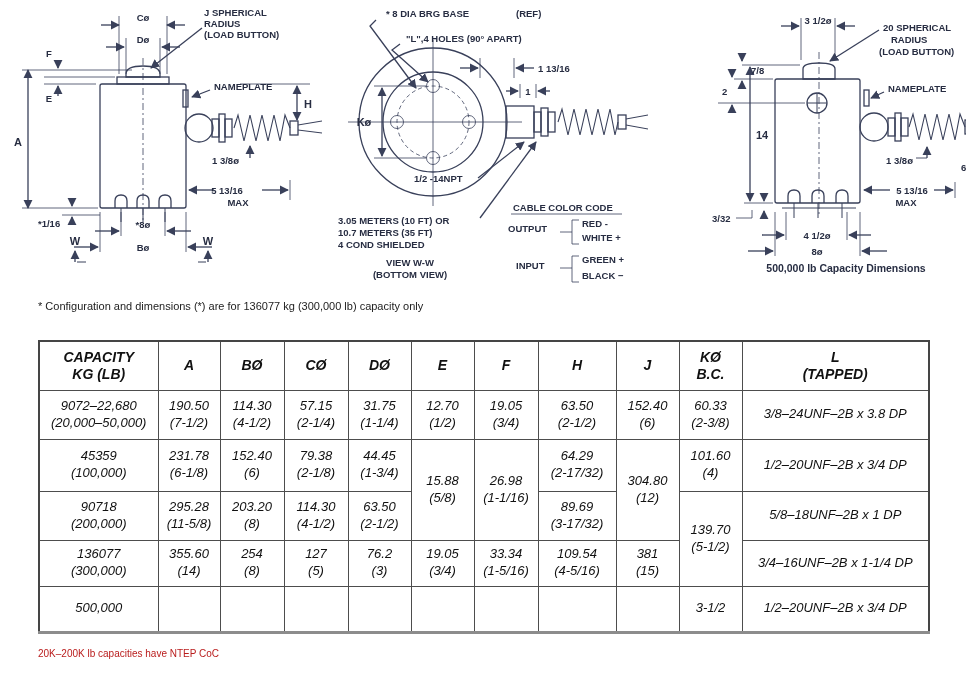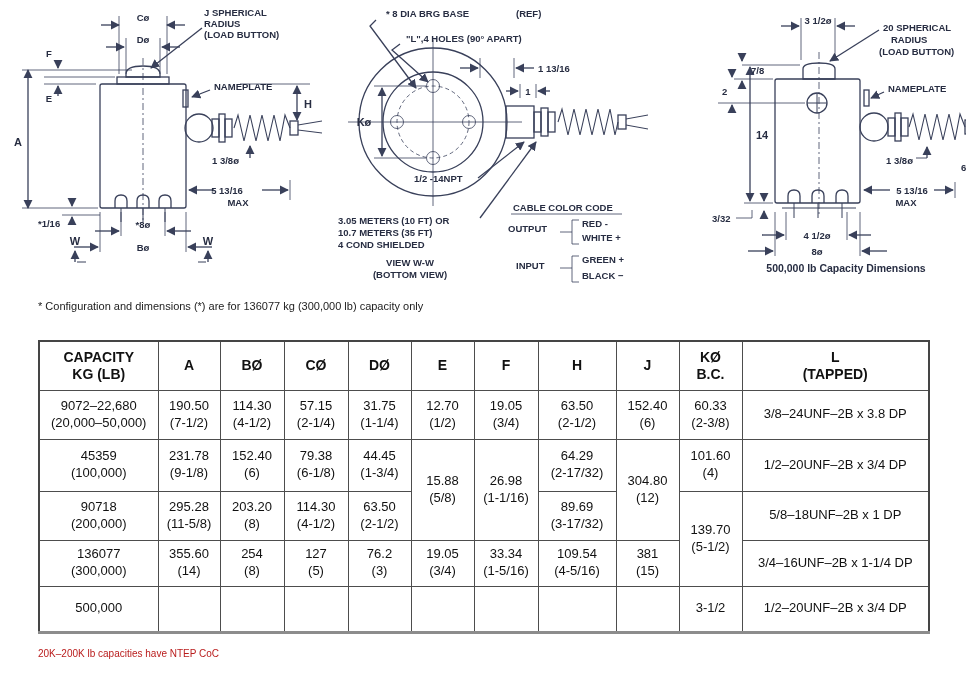--- a/index.html
+++ b/index.html
@@ -10,21 +10,21 @@
   .dwg text{font-family:"Liberation Sans",sans-serif;font-size:9.5px;font-weight:600;fill:#272d42;}
   .dwg text.big{font-size:11px;font-weight:700;}
   .dwg text.cap{font-size:10.5px;}
   .ln{stroke:#39405a;stroke-width:1.3;fill:none;}
   .thin{stroke:#39405a;stroke-width:0.8;fill:none;}
   .dash{stroke-dasharray:7 3 2 3;}
   .bdash{stroke-dasharray:4 3;}
   marker path{fill:#39405a;}
   .note-top{margin:8px 0 0 38px;font-size:11px;color:#222;}
   .spec-table{border-collapse:collapse;table-layout:fixed;width:890px;margin:28px 0 14px 38px;
-    border:2px solid #454545;border-bottom:3px solid #8c8c8c;}
+    border:2px solid #454545;border-bottom:3px solid #8c8c8c;font-style:italic;}
   .spec-table th,.spec-table td{border:1px solid #4d4d4d;text-align:center;vertical-align:middle;
     white-space:pre-line;padding:2px;font-size:13px;line-height:1.28;}
   .spec-table th{font-size:14px;font-weight:700;line-height:1.2;}
   .note-bottom{margin:7px 0 0 38px;font-size:10px;color:#b91c1c;}
 </style>
 </head>
 <body>
 
 <div class="drawings">
 
@@ -286,25 +286,25 @@
     <td>152.40
 (6)</td>
     <td>60.33
 (2-3/8)</td>
     <td>3/8–24UNF–2B x 3.8 DP</td>
   </tr>
   <tr style="height:52px">
     <td>45359
 (100,000)</td>
     <td>231.78
-(9-1/8)</td>
+(6-1/8)</td>
     <td>152.40
 (6)</td>
     <td>79.38
-(6-1/8)</td>
+(2-1/8)</td>
     <td>44.45
 (1-3/4)</td>
     <td rowspan="2">15.88
 (5/8)</td>
     <td rowspan="2">26.98
 (1-1/16)</td>
     <td>64.29
 (2-17/32)</td>
     <td rowspan="2">304.80
 (12)</td>

